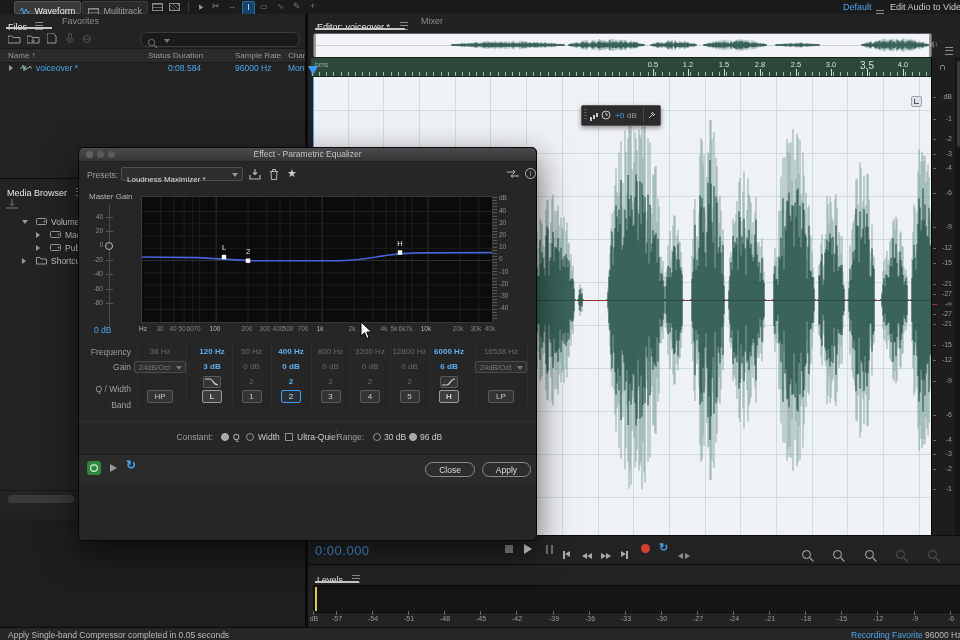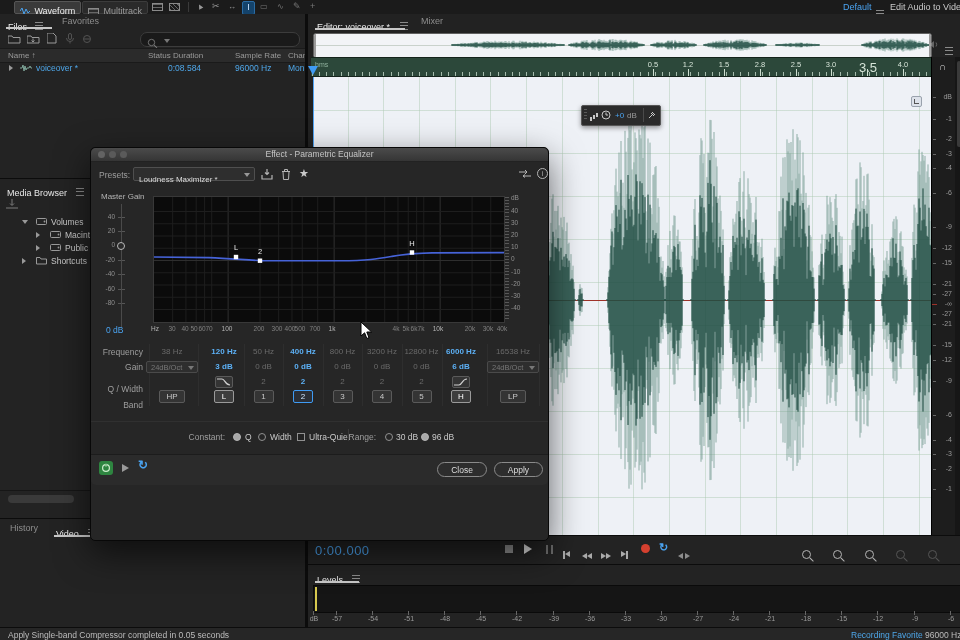--- a/index.html
+++ b/index.html
@@ -162,28 +162,20 @@
 
     <div class="abs" style="left:0;top:311px;width:305px;height:1px;background:#161616;"></div>
     <span class="tri-r abs" style="left:166px;top:319px;border-left-color:#6e6e6e;"></span>
     <span class="abs txt" style="left:184px;top:315px;font-size:10px;color:#8b8b8b;">↻</span>
     <svg class="abs" width="12" height="10" style="left:203px;top:316px;">
         <path d="M0,3.5 L3,3.5 L6,1 L6,9 L3,6.5 L0,6.5 Z" fill="#b5b5b5"></path>
         <path d="M8,2.5 a4,4 0 0 1 0,5 M9.5,1 a6,6 0 0 1 0,8" fill="none" stroke="#b5b5b5" stroke-width="1"></path>
       </svg>
   </div>
 
-  <div class="abs" style="left:0;top:518px;width:305px;height:109px;background:#232323;border-top:1px solid #0c0c0c;">
-    <span class="abs txt" style="left:10px;top:4px;font-size:9px;color:#8d8d8d;">History</span>
-    <div class="abs" style="left:56px;top:4px;">
-      <span class="txt" style="font-size:9px;color:#eee;">Video</span>
-      <span class="menu3" style="margin-left:5px;"></span>
-    </div>
-    <div class="abs" style="left:54px;top:16px;width:40px;height:2px;background:#c8c8c8;"></div>
-  </div>
 
   <div class="abs" style="left:305px;top:14px;width:655px;height:521px;background:#222;border-left:3px solid #0c0c0c;box-sizing:border-box;">
     <div class="abs" style="left:9px;top:2px;">
       <span class="txt" style="font-size:9px;color:#eee;">Editor: voiceover *</span>
       <span class="menu3" style="margin-left:5px;"></span>
     </div>
     <div class="abs" style="left:7px;top:14px;width:90px;height:2px;background:#c8c8c8;"></div>
     <span class="abs txt" style="left:113px;top:2px;font-size:9px;color:#8d8d8d;">Mixer</span>
 
     
@@ -211,21 +203,21 @@
         <span class="abs txt" style="left: 369px; top: 2px; width: 16px; text-align: center; font-size: 7.5px; color: rgb(214, 228, 216);">1.2</span>
         <div style="position: absolute; left: 377px; top: 11px; width: 1px; height: 7px; background: rgb(207, 224, 210);"></div>
         <span class="abs txt" style="left: 405px; top: 2px; width: 16px; text-align: center; font-size: 7.5px; color: rgb(214, 228, 216);">1.5</span>
         <div style="position: absolute; left: 413px; top: 11px; width: 1px; height: 7px; background: rgb(207, 224, 210);"></div>
         <span class="abs txt" style="left: 441px; top: 2px; width: 16px; text-align: center; font-size: 7.5px; color: rgb(214, 228, 216);">2.8</span>
         <div style="position: absolute; left: 449px; top: 11px; width: 1px; height: 7px; background: rgb(207, 224, 210);"></div>
         <span class="abs txt" style="left: 477px; top: 2px; width: 16px; text-align: center; font-size: 7.5px; color: rgb(214, 228, 216);">2.5</span>
         <div style="position: absolute; left: 485px; top: 11px; width: 1px; height: 7px; background: rgb(207, 224, 210);"></div>
         <span class="abs txt" style="left: 512px; top: 2px; width: 16px; text-align: center; font-size: 7.5px; color: rgb(214, 228, 216);">3.0</span>
         <div style="position: absolute; left: 520px; top: 11px; width: 1px; height: 7px; background: rgb(207, 224, 210);"></div>
-        <span class="abs txt" style="left: 548px; top: 2px; width: 16px; text-align: center; font-size: 13px; color: rgb(214, 228, 216);">3.5</span>
+        <span class="abs txt" style="left: 548px; top: 2px; width: 16px; text-align: center; font-size: 10px; color: rgb(214, 228, 216);">3.5</span>
         <div style="position: absolute; left: 556px; top: 11px; width: 1px; height: 7px; background: rgb(207, 224, 210);"></div>
         <span class="abs txt" style="left: 584px; top: 2px; width: 16px; text-align: center; font-size: 7.5px; color: rgb(214, 228, 216);">4.0</span>
         <div style="position: absolute; left: 592px; top: 11px; width: 1px; height: 7px; background: rgb(207, 224, 210);"></div>
         <span class="abs txt" style="left: 619px; top: 2px; width: 16px; text-align: center; font-size: 7.5px; color: rgb(214, 228, 216);">4.5</span>
       </div>
     
     <div class="abs" style="left:0px;top:52px;width:0;height:0;border-left:5px solid transparent;border-right:5px solid transparent;border-top:9px solid #3f9bf4;z-index:6;"></div>
 
     
     <div class="abs" style="left:5px;top:63px;width:618px;height:458px;background:#eef1f6;overflow:hidden;">
@@ -387,21 +379,21 @@
         <div style="position: absolute; left: 642px; top: 0px; width: 1px; height: 4px; background: rgb(102, 102, 102);"></div>
       </div>
   </div>
 
   <div class="abs" style="left:0;top:627px;width:960px;height:13px;background:#262626;border-top:1px solid #0c0c0c;box-sizing:border-box;">
     <span class="abs txt" style="left:8px;top:2px;font-size:8.5px;color:#bcbcbc;">Apply Single-band Compressor completed in 0.05 seconds</span>
     <span class="abs txt" style="left:851px;top:2px;font-size:8.5px;color:#4ea6e8;">Recording Favorite</span>
     <span class="abs txt" style="left:925px;top:2px;font-size:8.5px;color:#bcbcbc;">96000 Hz • 3</span>
   </div>
 
-  <div class="abs" style="left:78px;top:147px;width:459px;height:394px;background:#262626;border:1px solid #080808;border-radius:5px;box-shadow:0 12px 34px rgba(0,0,0,.6);z-index:40;box-sizing:border-box;margin-left:12px;">
+  <div class="abs" style="left:78px;top:147px;width:459px;height:394px;background:#262626;border:1px solid #080808;border-radius:5px;box-shadow:0 12px 34px rgba(0,0,0,.6);z-index:40;box-sizing:border-box;">
 
     <div class="abs" style="left:0;top:0;width:457px;height:13px;background:linear-gradient(#4b4b4b,#353535);border-radius:5px 5px 0 0;border-bottom:1px solid #222;">
       <span class="abs" style="left:7px;top:3px;width:7px;height:7px;border-radius:50%;background:#636363;"></span>
       <span class="abs" style="left:18px;top:3px;width:7px;height:7px;border-radius:50%;background:#5a5a5a;"></span>
       <span class="abs" style="left:29px;top:3px;width:7px;height:7px;border-radius:50%;background:#5a5a5a;"></span>
       <div class="txt" style="text-align:center;font-size:8.5px;color:#c5c5c5;line-height:13px;">Effect - Parametric Equalizer</div>
     </div>
 
     <span class="abs txt" style="left:8px;top:22px;font-size:8.5px;color:#9e9e9e;">Presets:</span>
     <div class="abs" style="left:42px;top:19px;width:122px;height:14px;background:#2e2e2e;border:1px solid #4f4f4f;border-radius:2px;box-sizing:border-box;">

